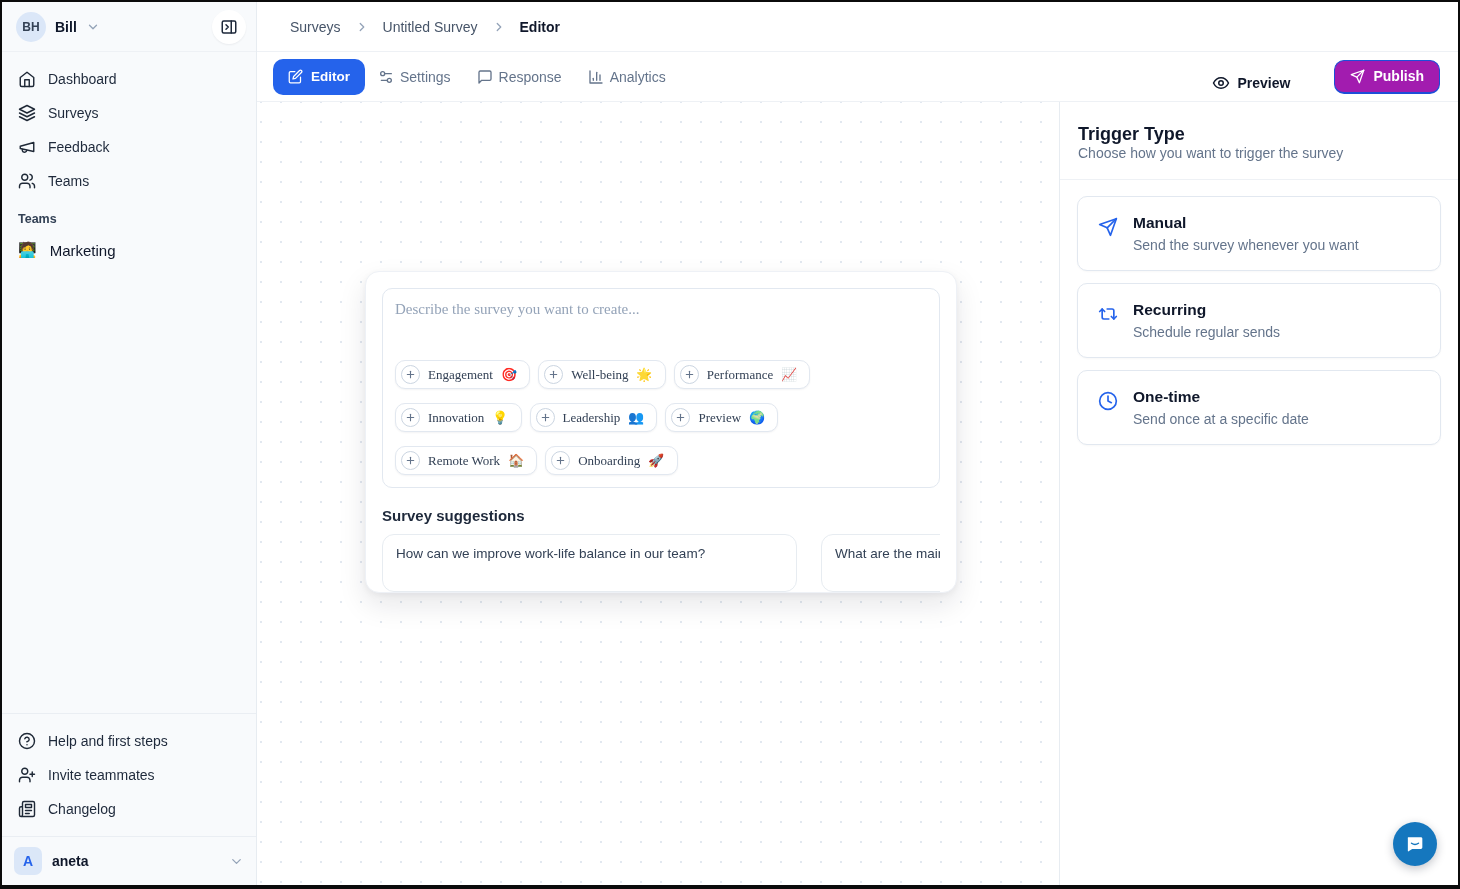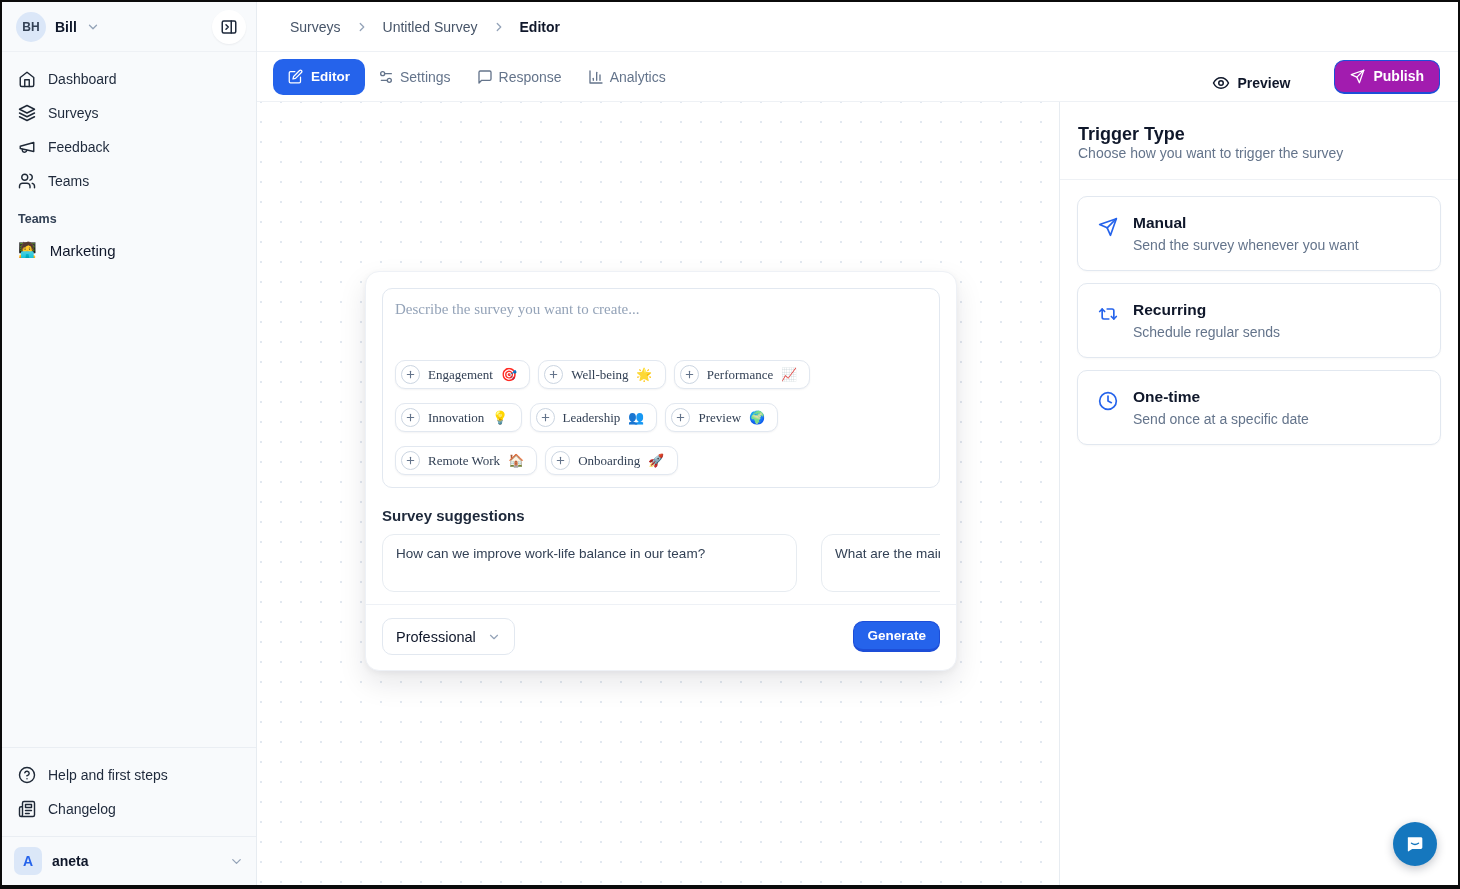--- a/index.html
+++ b/index.html
@@ -185,20 +185,31 @@
               <circle cx="12" cy="12" r="10"></circle>
               <path d="M9.09 9a3 3 0 0 1 5.83 1c0 2-3 3-3 3"></path>
               <path d="M12 17h.01"></path>
             </svg>
         </span>
         <span>Help and first steps</span>
       </div>
       <div class="sb-item">
         <span class="ic">
           <svg width="18" height="18" viewBox="0 0 24 24" fill="none" stroke="currentColor" stroke-width="1.9" stroke-linecap="round" stroke-linejoin="round">
+              <path d="M16 21v-2a4 4 0 0 0-4-4H6a4 4 0 0 0-4 4v2"></path>
+              <circle cx="9" cy="7" r="4"></circle>
+              <path d="M19 8v6"></path>
+              <path d="M22 11h-6"></path>
+            </svg>
+        </span>
+        <span>Invite teammates</span>
+      </div>
+      <div class="sb-item">
+        <span class="ic">
+          <svg width="18" height="18" viewBox="0 0 24 24" fill="none" stroke="currentColor" stroke-width="1.9" stroke-linecap="round" stroke-linejoin="round">
               <path d="M4 22h16a2 2 0 0 0 2-2V4a2 2 0 0 0-2-2H8a2 2 0 0 0-2 2v16a2 2 0 0 1-2 2Zm0 0a2 2 0 0 1-2-2v-9c0-1.1.9-2 2-2h2"></path>
               <path d="M18 14h-8"></path>
               <path d="M15 18h-5"></path>
               <path d="M10 6h8v4h-8V6Z"></path>
             </svg>
         </span>
         <span>Changelog</span>
       </div>
     </div>
 
@@ -380,31 +391,20 @@
           </div>
         </div>
 
         <div class="sugg-title">Survey suggestions</div>
         <div class="sugg-row">
           <div class="sugg-card w1">How can we improve work-life balance in our team?</div>
           <div class="sugg-card w2">What are the main ob</div>
         </div>
       </div>
 
-      <div class="gen-footer">
-        <div class="tone-select">
-          <span>Professional</span>
-          <span class="chev">
-            <svg width="14" height="14" viewBox="0 0 24 24" fill="none" stroke="currentColor" stroke-width="2" stroke-linecap="round" stroke-linejoin="round">
-                <path d="m6 9 6 6 6-6"></path>
-              </svg>
-          </span>
-        </div>
-        <button class="generate-btn">Generate</button>
-      </div>
     </section>
   </main>
 
   <aside class="panel">
     <div class="panel-head">
       <div class="panel-title">Trigger Type</div>
       <div class="panel-sub">Choose how you want to trigger the survey</div>
     </div>
     <div class="panel-body">
       <div class="trig-card">

